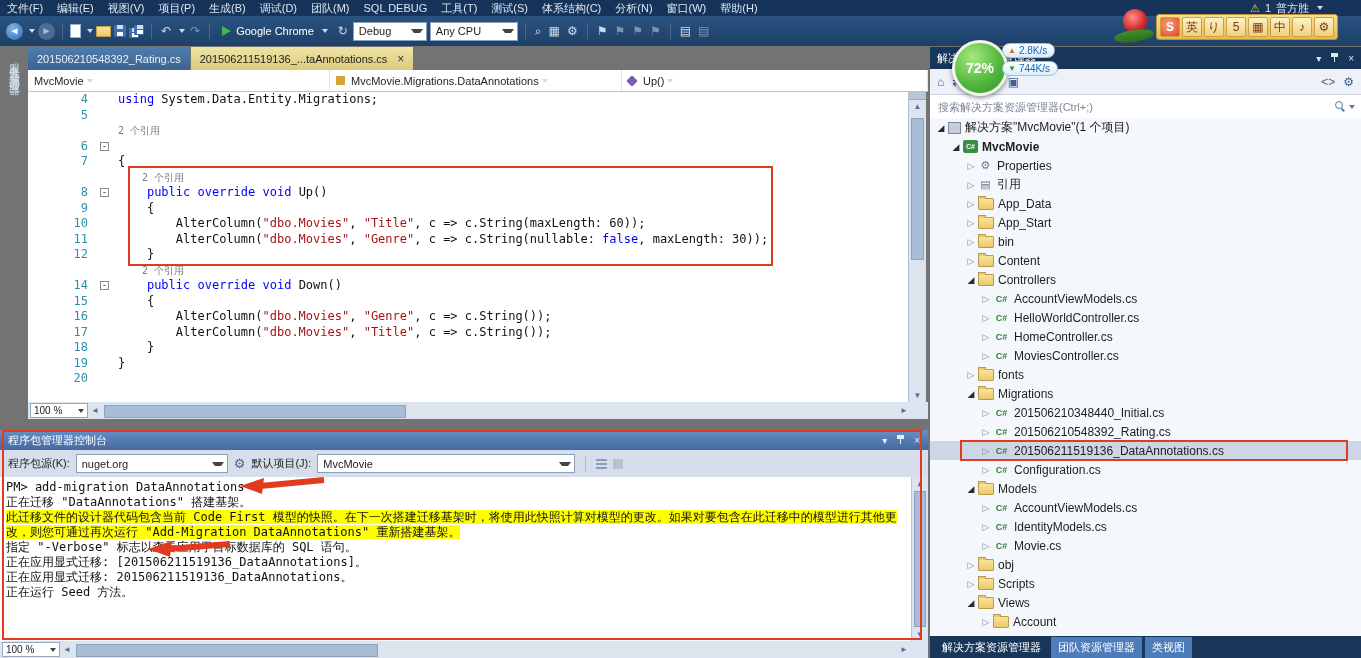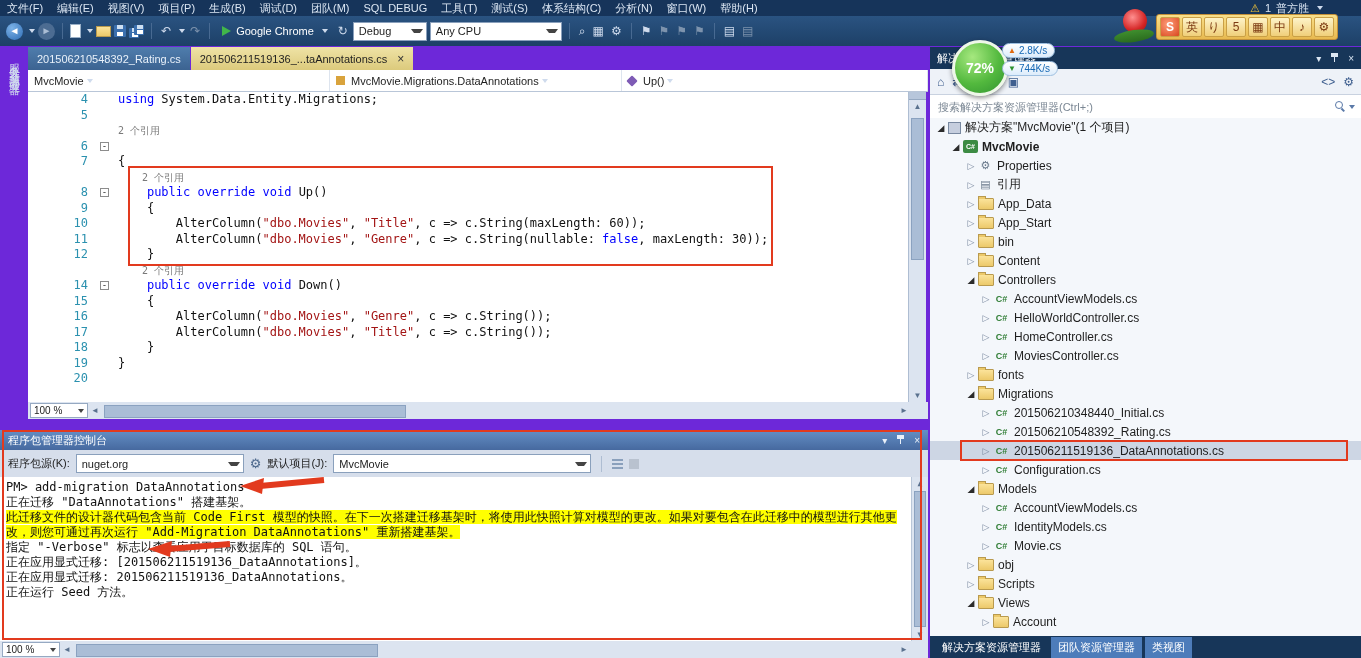--- a/index.html
+++ b/index.html
@@ -1,16 +1,16 @@
 <!DOCTYPE html>
 <html><head>
 <meta charset="utf-8">
 <style>
   html,body{margin:0;padding:0}
-  #stage{position:relative;width:1361px;height:658px;background:#6d28d9;overflow:hidden;
+  #stage{position:relative;width:1361px;height:658px;background:#737373;overflow:hidden;
          font-family:"Liberation Sans",sans-serif;color:#1e1e1e}
 
   
   .menu-bar{position:absolute;left:0;top:0;right:0;height:16px;display:flex;align-items:center;
             background:#16345a;color:#dbe6f3;font-size:11px}
   .menu-items{display:flex;align-items:center}
   .menu-item{padding:0 7px;white-space:nowrap}
   .menu-right{margin-left:auto;display:flex;align-items:center;gap:5px;padding-right:38px}
   .warn-glyph{color:#f2c437;font-size:11px}
 
@@ -30,21 +30,21 @@
   .save-icon::before{content:"";position:absolute;left:3px;top:0;width:6px;height:4px;background:#cfe0f2}
   .save-icon::after{content:"";position:absolute;left:3px;bottom:1px;width:6px;height:4px;background:#fff}
   .saveall{position:relative;width:15px;height:13px;display:inline-block}
   .saveall .save-icon{position:absolute;width:10px;height:10px}
   .saveall .s1{left:0;top:3px}.saveall .s2{left:5px;top:0}
   .run-btn{display:flex;align-items:center;gap:5px;color:#fff;padding:0 5px}
   .play-icon{width:0;height:0;border-left:9px solid #41b64a;border-top:5px solid transparent;border-bottom:5px solid transparent}
   .combo{background:#fff;border:1px solid #8aa0bc;height:19px;display:flex;align-items:center;
          font-size:11px;color:#222;padding:0 3px 0 5px;box-sizing:border-box}
   .combo .caret{border-top-color:#444;margin-left:auto;padding-left:6px}
-  .combo.w-debug{width:74px}.combo.w-cpu{width:132px}
+  .combo.w-debug{width:74px}.combo.w-cpu{width:88px}
 
   
   .left-strip{position:absolute;left:0;top:47px;width:28px;height:383px;color:#d3e0ef;font-size:11px}
   .left-strip span{writing-mode:vertical-rl;text-orientation:upright;display:block;margin:8px auto 0;letter-spacing:3px}
 
   
   .tab-bar{position:absolute;left:28px;top:47px;width:900px;height:23px;display:flex;align-items:flex-end}
   .tab{height:23px;display:flex;align-items:center;padding:0 9px;font-size:11px;box-sizing:border-box;white-space:nowrap}
   .tab.inactive{background:linear-gradient(#4f7dad,#3c6391);color:#e9f1fa;margin-right:1px}
   .tab.active{background:linear-gradient(#efe3a6,#dcca7c);color:#1e1e1e}
@@ -90,21 +90,21 @@
   
   .console{position:absolute;left:0;top:430px;width:928px;height:228px;background:#d6deeb}
   .console-title{height:20px;background:linear-gradient(#6590c6,#46699f);color:#fff;font-size:11px;
                  display:flex;align-items:center;padding:0 8px}
   .ct-icons{margin-left:auto;display:flex;gap:9px;align-items:center;color:#eaf1fa;font-size:10px}
   .pin-icon{display:inline-block;width:9px;height:10px;position:relative}
   .pin-icon::before{content:"";position:absolute;left:1px;top:0;width:7px;height:4px;background:currentColor}
   .pin-icon::after{content:"";position:absolute;left:4px;top:4px;width:1px;height:5px;background:currentColor}
   .console-toolbar{height:27px;background:#d6deeb;border-bottom:1px solid #b9c6d8;display:flex;
                    align-items:center;gap:6px;padding:0 8px;font-size:11px}
-  .combo.w-src{width:168px}.combo.w-proj{width:258px}
+  .combo.w-src{width:152px}.combo.w-proj{width:258px}
   .gear{color:#4d688c;font-size:13px;line-height:1}
   .clear-icon{width:11px;height:2px;background:#8aa0bc;box-shadow:0 4px 0 #8aa0bc,0 8px 0 #8aa0bc;margin-top:-8px}
   .stop-icon{width:10px;height:10px;background:#b9c2cf}
   .console-output{position:absolute;left:0;top:47px;right:0;bottom:17px;background:#fff;
                   padding:3px 6px 0 6px;font-family:"DejaVu Sans Mono",monospace;font-size:12px;color:#111;overflow:hidden}
   .con-row{height:15px;line-height:15px;white-space:pre}
   .hl{background:#ffff00}
   .console-vscroll{position:absolute;right:0;top:0;bottom:0;width:16px;background:#dce4f0;border-left:1px solid #b9c6d8}
   .cthumb{position:absolute;left:2px;right:2px;top:14px;bottom:14px;background:#aabdd6;border:1px solid #8ba2c0}
   .console-bottom{position:absolute;left:0;right:0;bottom:0;height:17px}

